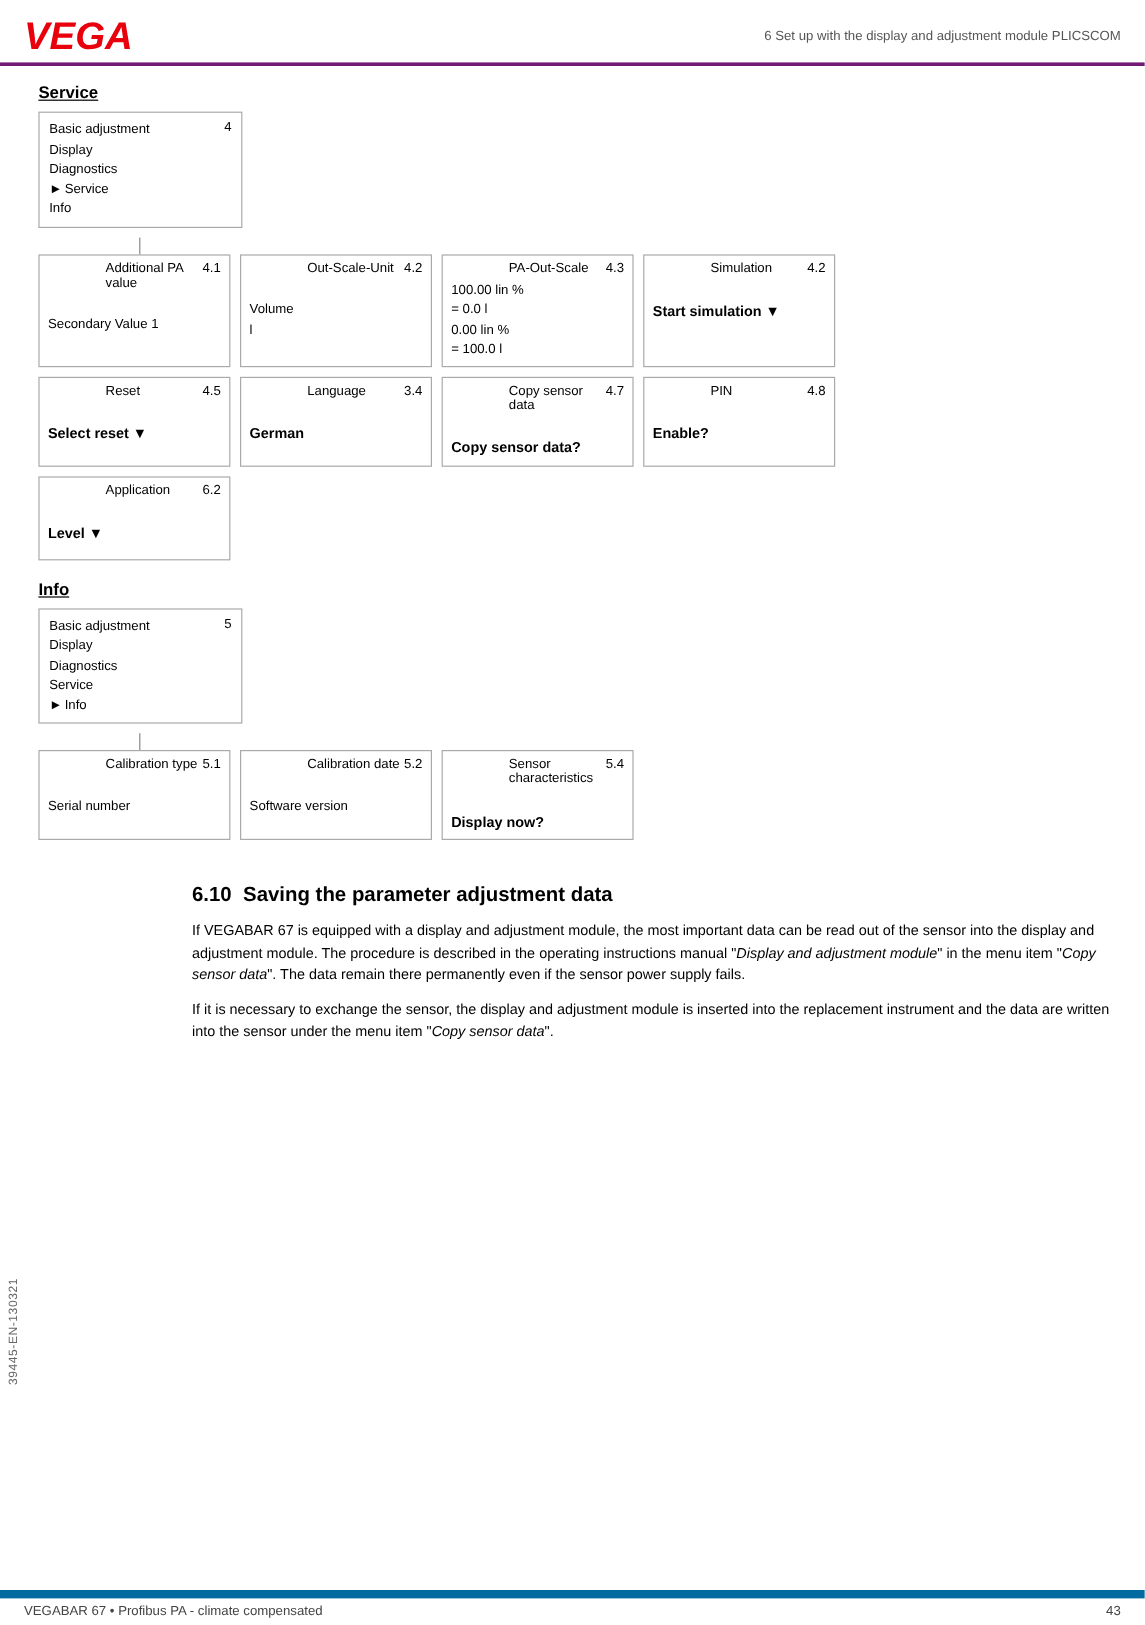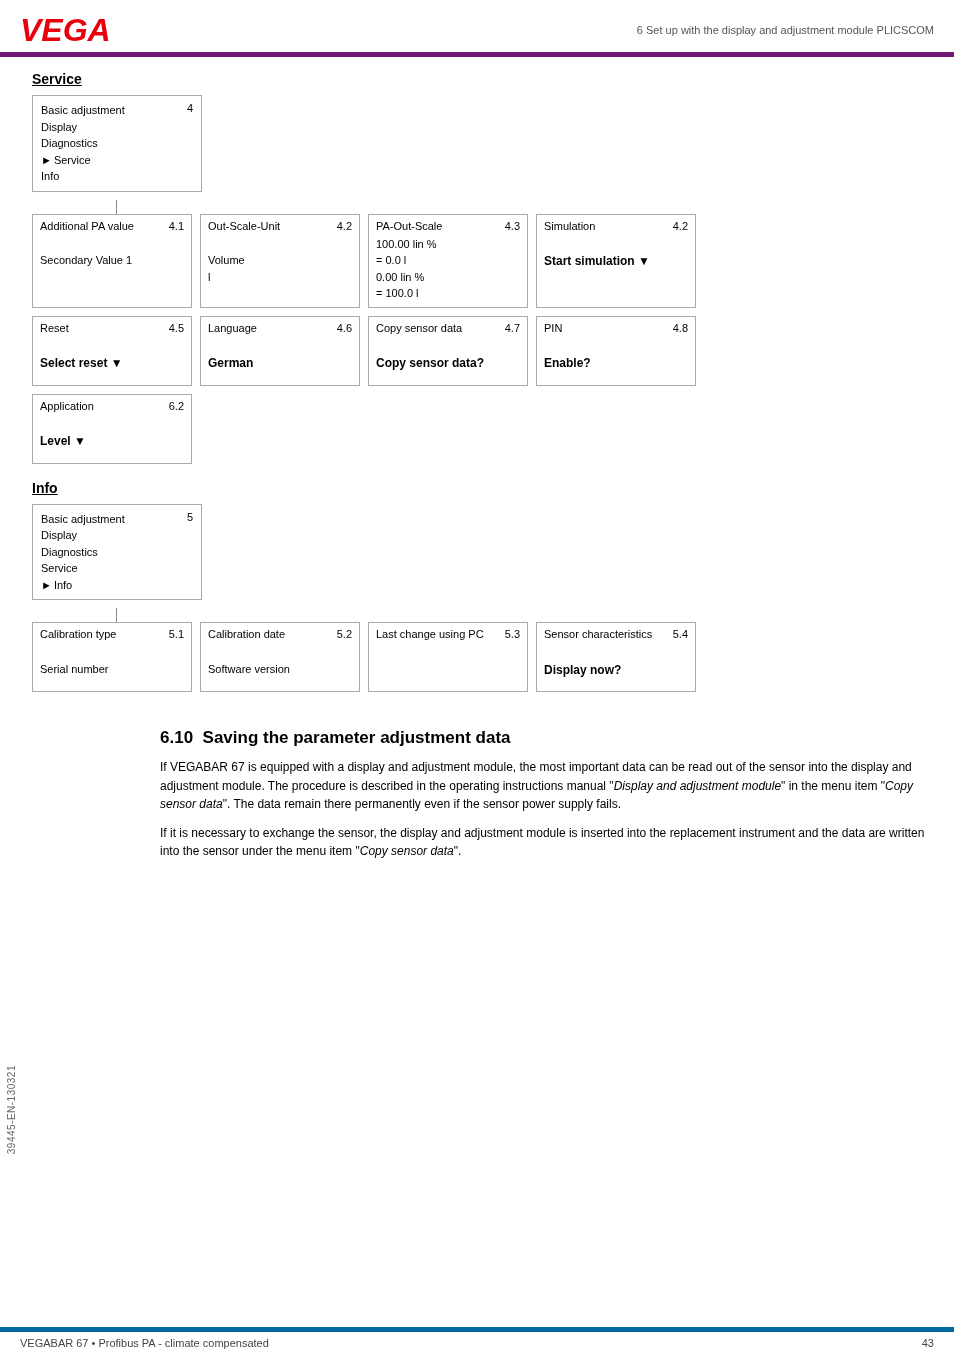--- a/index.html
+++ b/index.html
@@ -12,21 +12,21 @@
       min-height: 1354px;
       position: relative;
     }
 
     
     .header {
       display: flex;
       align-items: flex-start;
       justify-content: space-between;
       padding: 14px 20px 6px 20px;
-      border-bottom: 5px solid #701a75;
+      border-bottom: 3px solid #701a75;
     }
     .logo {
       font-size: 32px;
       font-weight: bold;
       color: #e8000d;
       line-height: 1;
       font-style: italic;
     }
     .header-right {
       font-size: 11px;
@@ -94,20 +94,21 @@
       justify-content: space-between;
       font-size: 11px;
       margin-bottom: 4px;
     }
     .param-box .box-number {
       font-size: 11px;
       color: #000;
     }
     .param-box .box-title {
       font-size: 11px;
+      margin-left: 48px;
     }
     .param-box .box-value {
       font-size: 11px;
       line-height: 1.5;
     }
     .param-box .box-bold {
       font-weight: bold;
       font-size: 12px;
     }
 
@@ -137,21 +138,21 @@
     .article-body em {
       font-style: italic;
     }
 
     
     .footer {
       position: absolute;
       bottom: 0;
       left: 0;
       right: 0;
-      border-top: 5px solid #0369a1;
+      border-top: 7px solid #0369a1;
       display: flex;
       justify-content: space-between;
       align-items: center;
       padding: 5px 20px;
       font-size: 11px;
       color: #444;
     }
 
     
     .side-label {
@@ -246,21 +247,21 @@
         <div class="box-header">
           <span class="box-title">Reset</span>
           <span class="box-number">4.5</span>
         </div>
         <div class="box-value"><br><span class="box-bold">Select reset ▼</span></div>
       </div>
 
       <div class="param-box">
         <div class="box-header">
           <span class="box-title">Language</span>
-          <span class="box-number">4.6</span>
+          <span class="box-number">3.4</span>
         </div>
         <div class="box-value"><br><span class="box-bold">German</span></div>
       </div>
 
       <div class="param-box">
         <div class="box-header">
           <span class="box-title">Copy sensor data</span>
           <span class="box-number">4.7</span>
         </div>
         <div class="box-value"><br><span class="box-bold">Copy sensor data?</span></div>
@@ -314,27 +315,20 @@
       </div>
 
       <div class="param-box">
         <div class="box-header">
           <span class="box-title">Calibration date</span>
           <span class="box-number">5.2</span>
         </div>
         <div class="box-value"><br>Software version</div>
       </div>
 
-      <div class="param-box">
-        <div class="box-header">
-          <span class="box-title">Last change using PC</span>
-          <span class="box-number">5.3</span>
-        </div>
-        <div class="box-value"></div>
-      </div>
 
       <div class="param-box">
         <div class="box-header">
           <span class="box-title">Sensor characteristics</span>
           <span class="box-number">5.4</span>
         </div>
         <div class="box-value"><br><span class="box-bold">Display now?</span></div>
       </div>
     </div>
   </div>

